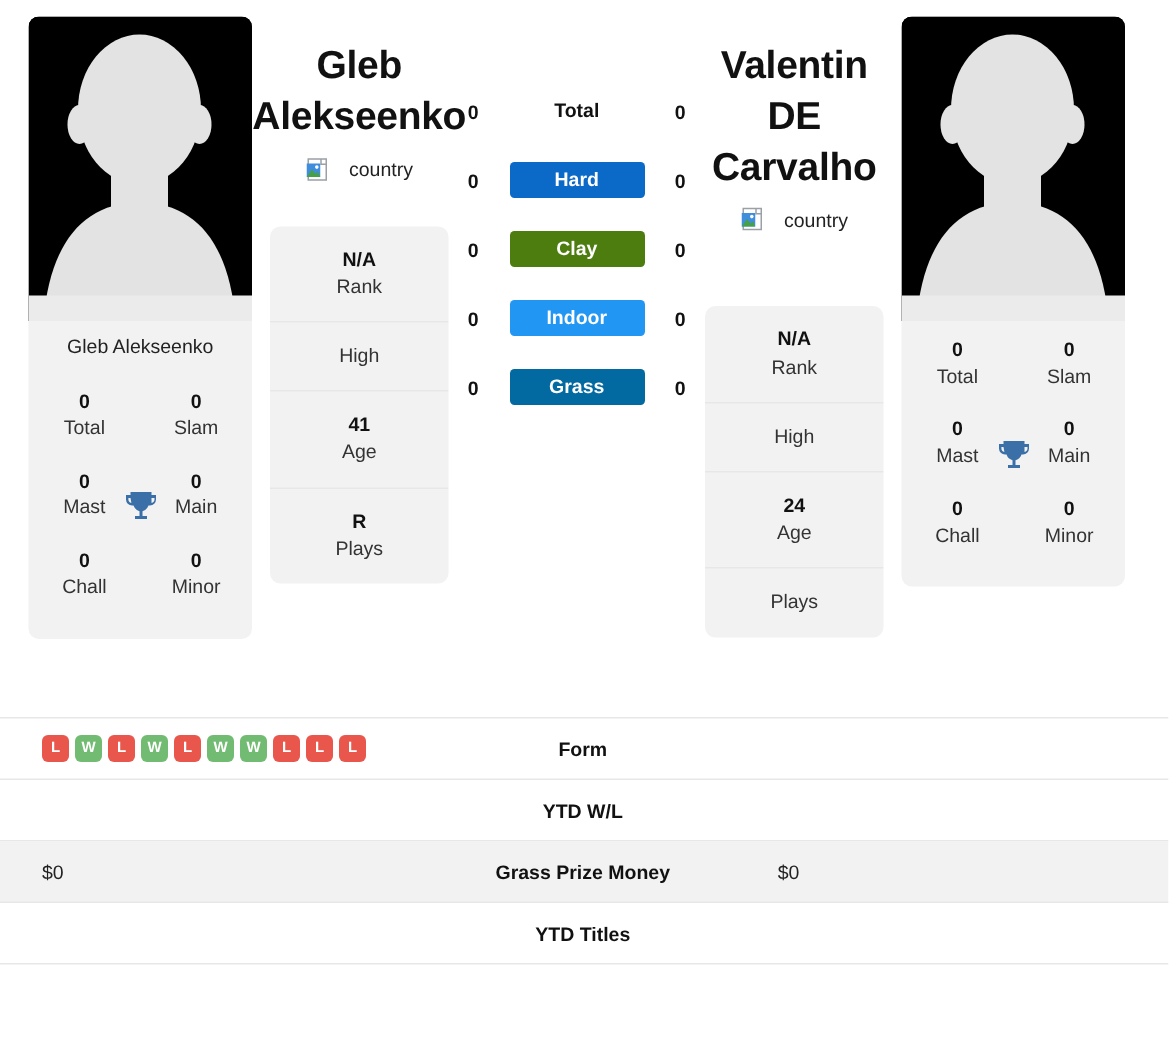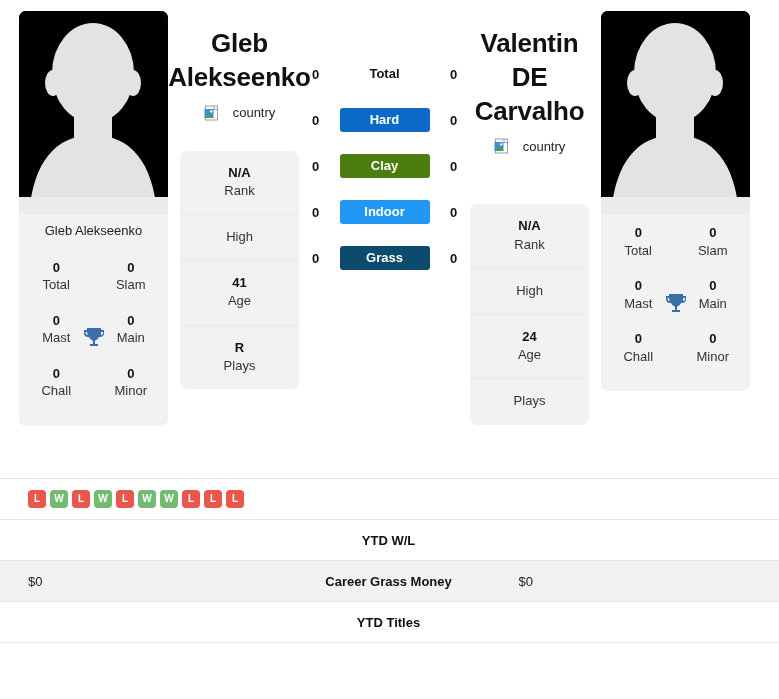--- a/index.html
+++ b/index.html
@@ -339,21 +339,21 @@
         <span class="surf-badge" style="background:#4d7c0f">Clay</span>
         <span class="surf-num">0</span>
       </div>
       <div class="surface-row">
         <span class="surf-num">0</span>
         <span class="surf-badge" style="background:#2196f3">Indoor</span>
         <span class="surf-num">0</span>
       </div>
       <div class="surface-row">
         <span class="surf-num">0</span>
-        <span class="surf-badge" style="background:#0c4a6e">Grass</span>
+        <span class="surf-badge" style="background:#0369a1">Grass</span>
         <span class="surf-num">0</span>
       </div>
     </div>
 
     <div class="info-col right">
       <div class="player-name"><span>Valentin DE</span><br><span>Carvalho</span></div>
       <div class="country-line">
         <span class="broken-img">
           <svg viewBox="0 0 16 16" xmlns="http://www.w3.org/2000/svg" aria-hidden="true">
             <rect x="1.5" y="1" width="12" height="14" fill="#ffffff" stroke="#9aa0a6" stroke-width="1"></rect>
@@ -442,41 +442,42 @@
             <span class="form-badge" style="background: rgb(232, 86, 76);">L</span>
             <span class="form-badge" style="background: rgb(114, 187, 114);">W</span>
             <span class="form-badge" style="background: rgb(232, 86, 76);">L</span>
             <span class="form-badge" style="background: rgb(114, 187, 114);">W</span>
             <span class="form-badge" style="background: rgb(114, 187, 114);">W</span>
             <span class="form-badge" style="background: rgb(232, 86, 76);">L</span>
             <span class="form-badge" style="background: rgb(232, 86, 76);">L</span>
             <span class="form-badge" style="background: rgb(232, 86, 76);">L</span>
           </div>
       </div>
+      <div class="stat-label">Form</div>
       <div class="stat-right">
         <div class="form-strip" id="form-strip-right"></div>
       </div>
     </div>
 
 
     <div class="stat-row">
       <div class="stat-left">
         <span class="stat-value"></span>
       </div>
       <div class="stat-label">YTD W/L</div>
       <div class="stat-right">
         <span class="stat-value"></span>
       </div>
     </div>
 
     <div class="stat-row shaded">
       <div class="stat-left">
         <span class="stat-value">$0</span>
       </div>
-      <div class="stat-label">Career Grass Money</div>
+      <div class="stat-label">Grass Prize Money</div>
       <div class="stat-right">
         <span class="stat-value">$0</span>
       </div>
     </div>
 
     <div class="stat-row">
       <div class="stat-left">
         <span class="stat-value"></span>
       </div>
       <div class="stat-label">YTD Titles</div>

